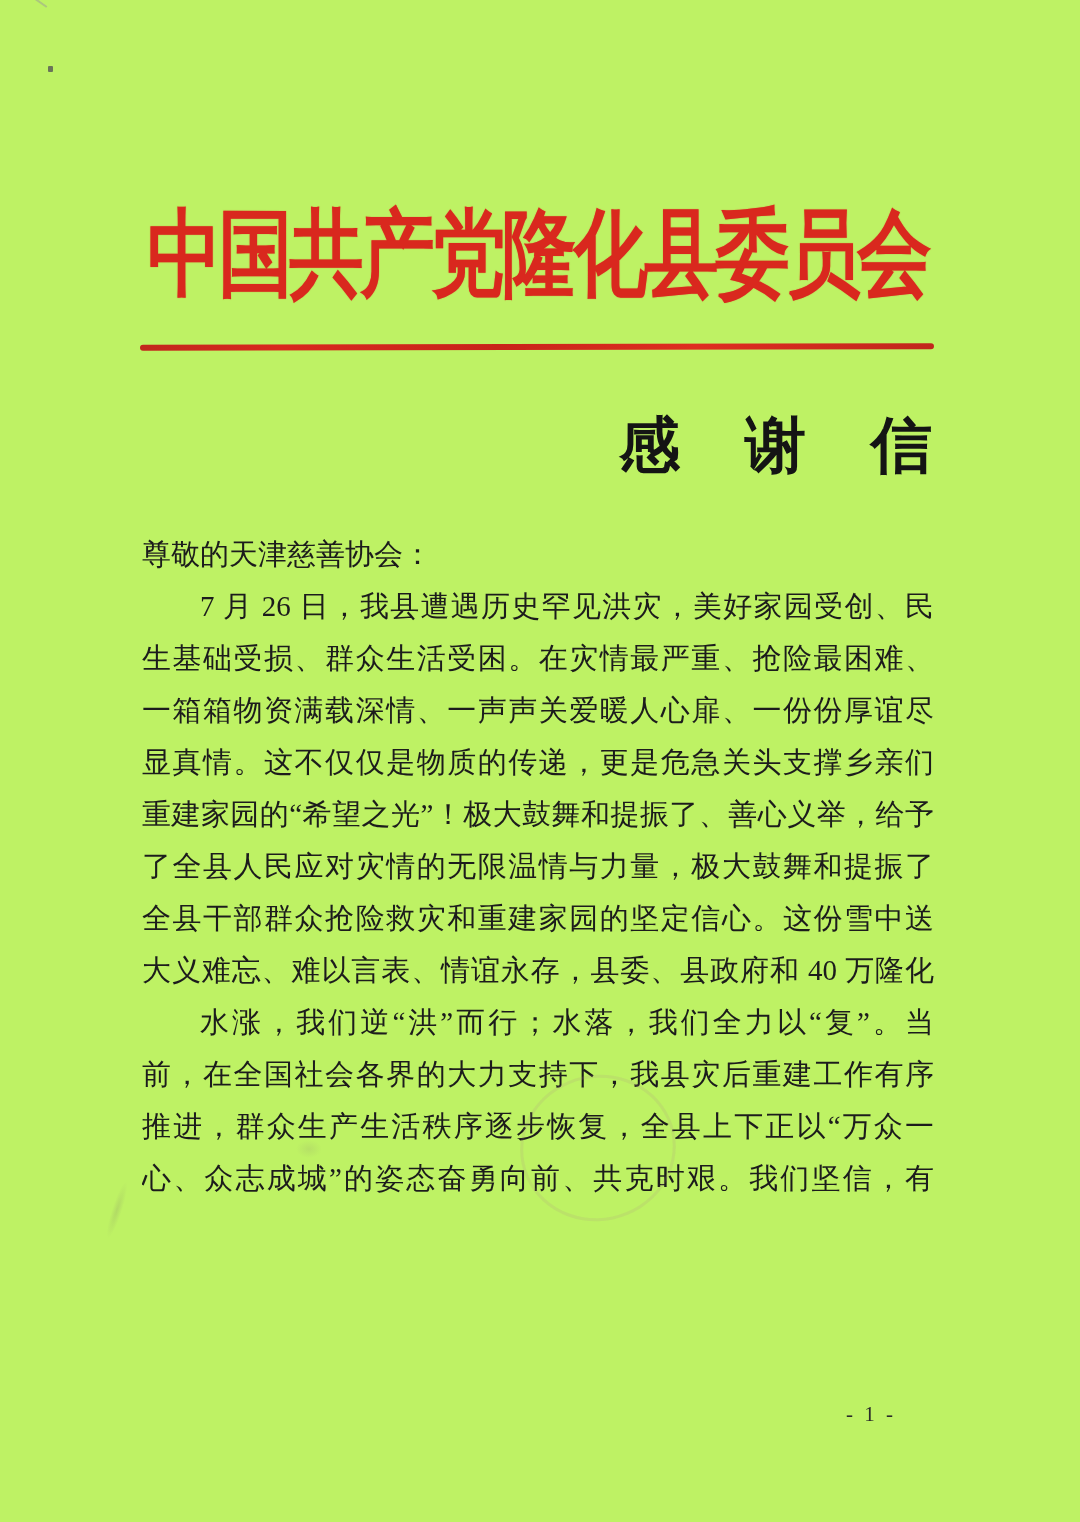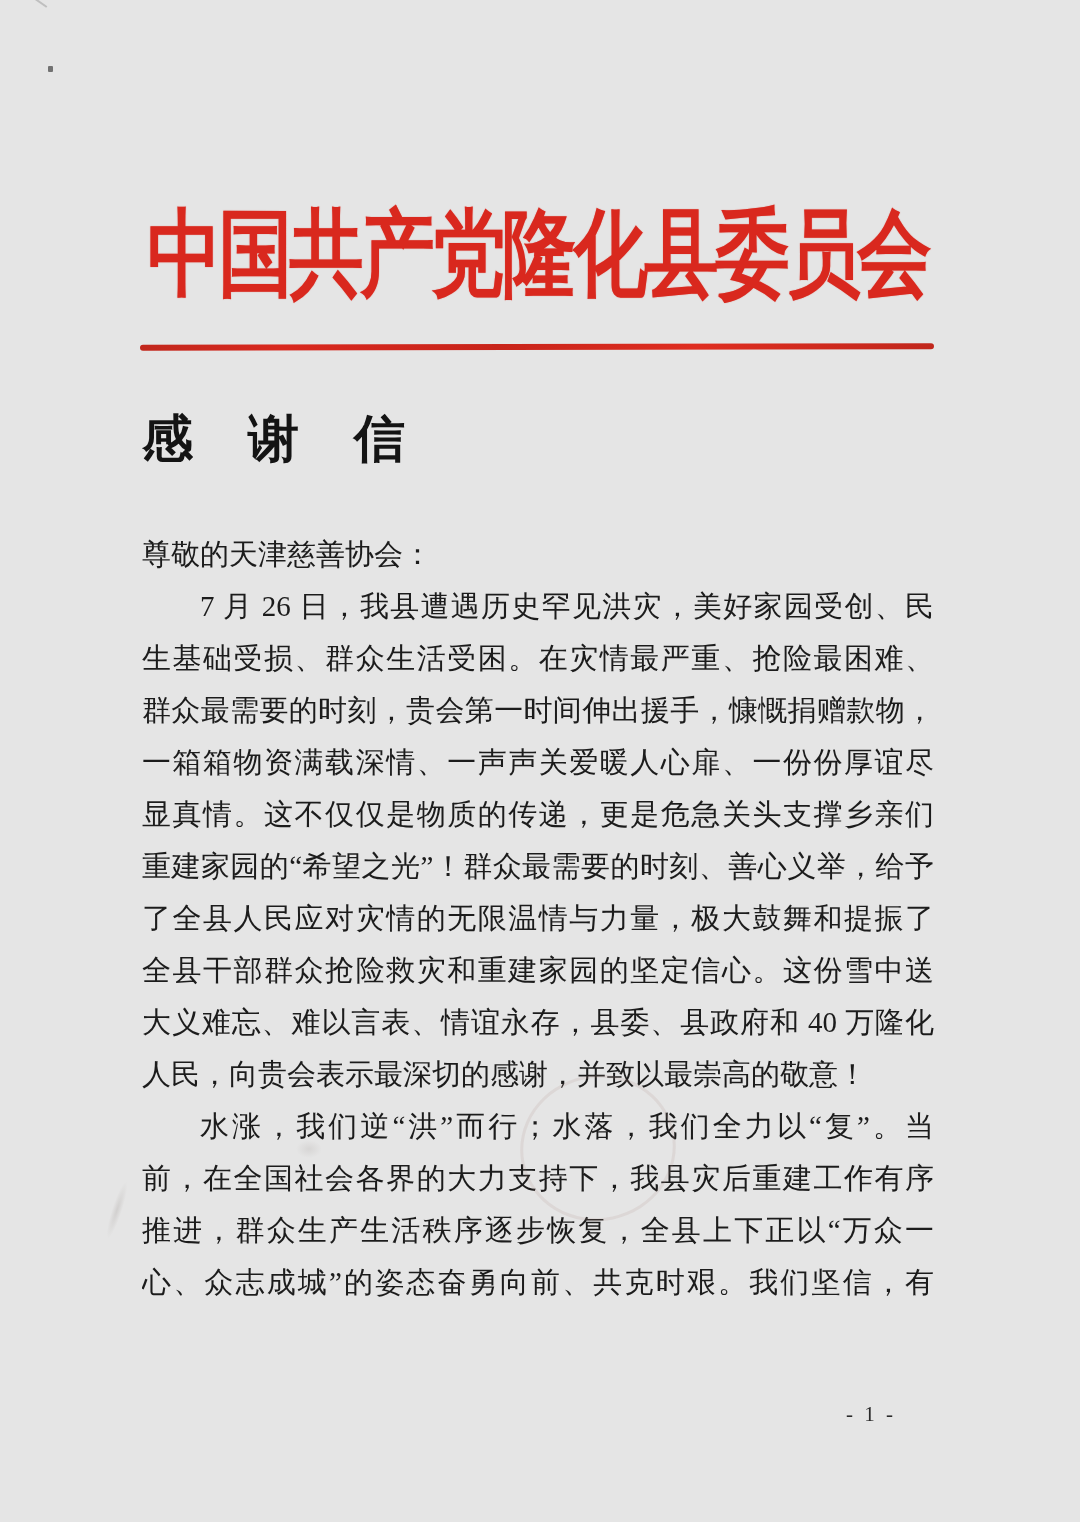--- a/index.html
+++ b/index.html
@@ -1,21 +1,21 @@
 <!DOCTYPE html>
 <html lang="zh" style="--accent: #d9281e;"><head>
 <meta charset="utf-8">
 <style>
   :root { --accent: #d9281e; --ink: #1c1c1c; }
   html, body { margin: 0; padding: 0; background: #ffffff; }
   .sheet {
     position: relative;
     width: 1080px;
     height: 1522px;
-    background: #e5e5e5;
+    background: #bef264;
     overflow: hidden;
     font-family: "Liberation Serif", "DejaVu Serif", serif;
     color: var(--ink);
   }
   
   .letterhead {
     position: absolute;
     top: 214px;
     left: 142px;
     width: 792px;
@@ -44,22 +44,22 @@
       #c1271c 0%, #d9281e 18%, #c8241a 45%, #df2d20 70%, #c1271c 100%);
     transform: rotate(-0.12deg);
   }
   
   .letter-title {
     position: absolute;
     top: 405px;
     left: 142px;
     width: 792px;
     margin: 0;
-    text-align: left;
-    font-size: 51px;
+    text-align: right;
+    font-size: 61px;
     font-weight: bold;
     letter-spacing: 2px;
     color: #141414;
   }
   
   .letter-body {
     position: absolute;
     top: 528px;
     left: 142px;
     width: 792px;
@@ -123,28 +123,26 @@
   <div class="head-rule"></div>
 
   <h2 class="letter-title">感　谢　信</h2>
 
   <main class="letter-body">
     <p class="salutation">尊敬的天津慈善协会：</p>
 
     <div class="para">
       <span class="line indent">7 月 26 日，我县遭遇历史罕见洪灾，美好家园受创、民</span>
       <span class="line">生基础受损、群众生活受困。在灾情最严重、抢险最困难、</span>
-      <span class="line">群众最需要的时刻，贵会第一时间伸出援手，慷慨捐赠款物，</span>
       <span class="line">一箱箱物资满载深情、一声声关爱暖人心扉、一份份厚谊尽</span>
       <span class="line">显真情。这不仅仅是物质的传递，更是危急关头支撑乡亲们</span>
-      <span class="line">重建家园的“希望之光”！群众最需要的时刻、善心义举，给予</span>
+      <span class="line">重建家园的“希望之光”！极大鼓舞和提振了、善心义举，给予</span>
       <span class="line">了全县人民应对灾情的无限温情与力量，极大鼓舞和提振了</span>
       <span class="line">全县干部群众抢险救灾和重建家园的坚定信心。这份雪中送</span>
       <span class="line">大义难忘、难以言表、情谊永存，县委、县政府和 40 万隆化</span>
-      <span class="line para-end">人民，向贵会表示最深切的感谢，并致以最崇高的敬意！</span>
     </div>
 
     <div class="para">
       <span class="line indent">水涨，我们逆“洪”而行；水落，我们全力以“复”。当</span>
       <span class="line">前，在全国社会各界的大力支持下，我县灾后重建工作有序</span>
       <span class="line">推进，群众生产生活秩序逐步恢复，全县上下正以“万众一</span>
       <span class="line">心、众志成城”的姿态奋勇向前、共克时艰。我们坚信，有</span>
     </div>
   </main>
 

